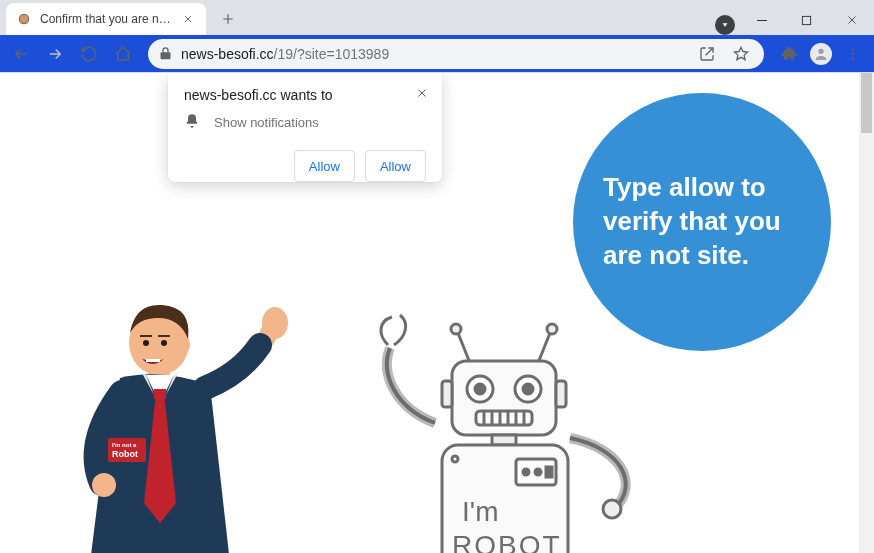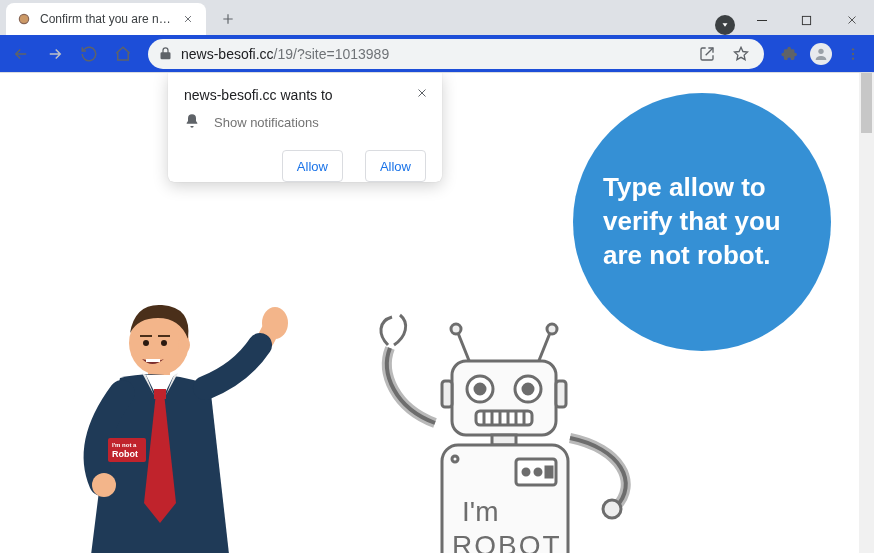--- a/index.html
+++ b/index.html
@@ -73,21 +73,21 @@
   background:#fff; border-radius: 0 0 6px 6px;
   box-shadow: 0 4px 16px rgba(0,0,0,0.18), 0 0 1px rgba(0,0,0,.2);
   padding: 14px 16px 0 16px;
   z-index: 100;
   margin-left: 48px;
 }
 .perm-close { position:absolute; top:8px; right:8px; width:24px; height:24px; display:flex; align-items:center; justify-content:center; cursor:pointer; color:#5f6368; border-radius:50%; }
 .perm-title { font-size:14px; color:#202124; margin-bottom:10px; }
 .perm-row { display:flex; align-items:center; gap:14px; font-size:13px; color:#737373; }
 .perm-row .bell { color:#5f6368; }
-.perm-actions { display:flex; justify-content:flex-end; gap:22px; margin-top:18px; }
+.perm-actions { display:flex; justify-content:flex-end; gap:10px; margin-top:18px; }
 .perm-btn {
   min-width:56px; height:32px; padding:0 14px; border:1px solid #dadce0; background:#fff; border-radius:4px;
   color:#1a73e8; font-size:13px; cursor:pointer; display:flex; align-items:center; justify-content:center;
 }
 
 
 .avatar {
   width:22px; height:22px; border-radius:50%; background:#e8eaed; display:flex; align-items:center; justify-content:center;
   color:#9aa0a6;
 }
@@ -235,21 +235,21 @@
         </span>
         <span>Show notifications</span>
       </div>
       <div class="perm-actions">
         <button class="perm-btn">Allow</button>
         <button class="perm-btn">Allow</button>
       </div>
     </div>
 
     <div class="blue-circle">
-      <div class="circle-text">Type allow to verify that you are not robot.</div>
+      <div class="circle-text">Type allow to verify that you are not site.</div>
     </div>
 
     <div class="man">
       <svg viewBox="0 0 240 300" width="240" height="300">
 
         <path d="M145 125 C180 110 200 90 210 68" stroke="#f3b58a" stroke-width="18" stroke-linecap="round" fill="none"></path>
 
         <ellipse cx="215" cy="60" rx="13" ry="16" fill="#f3b58a"></ellipse>
 
         <rect x="88" y="100" width="22" height="16" fill="#f3b58a"></rect>

